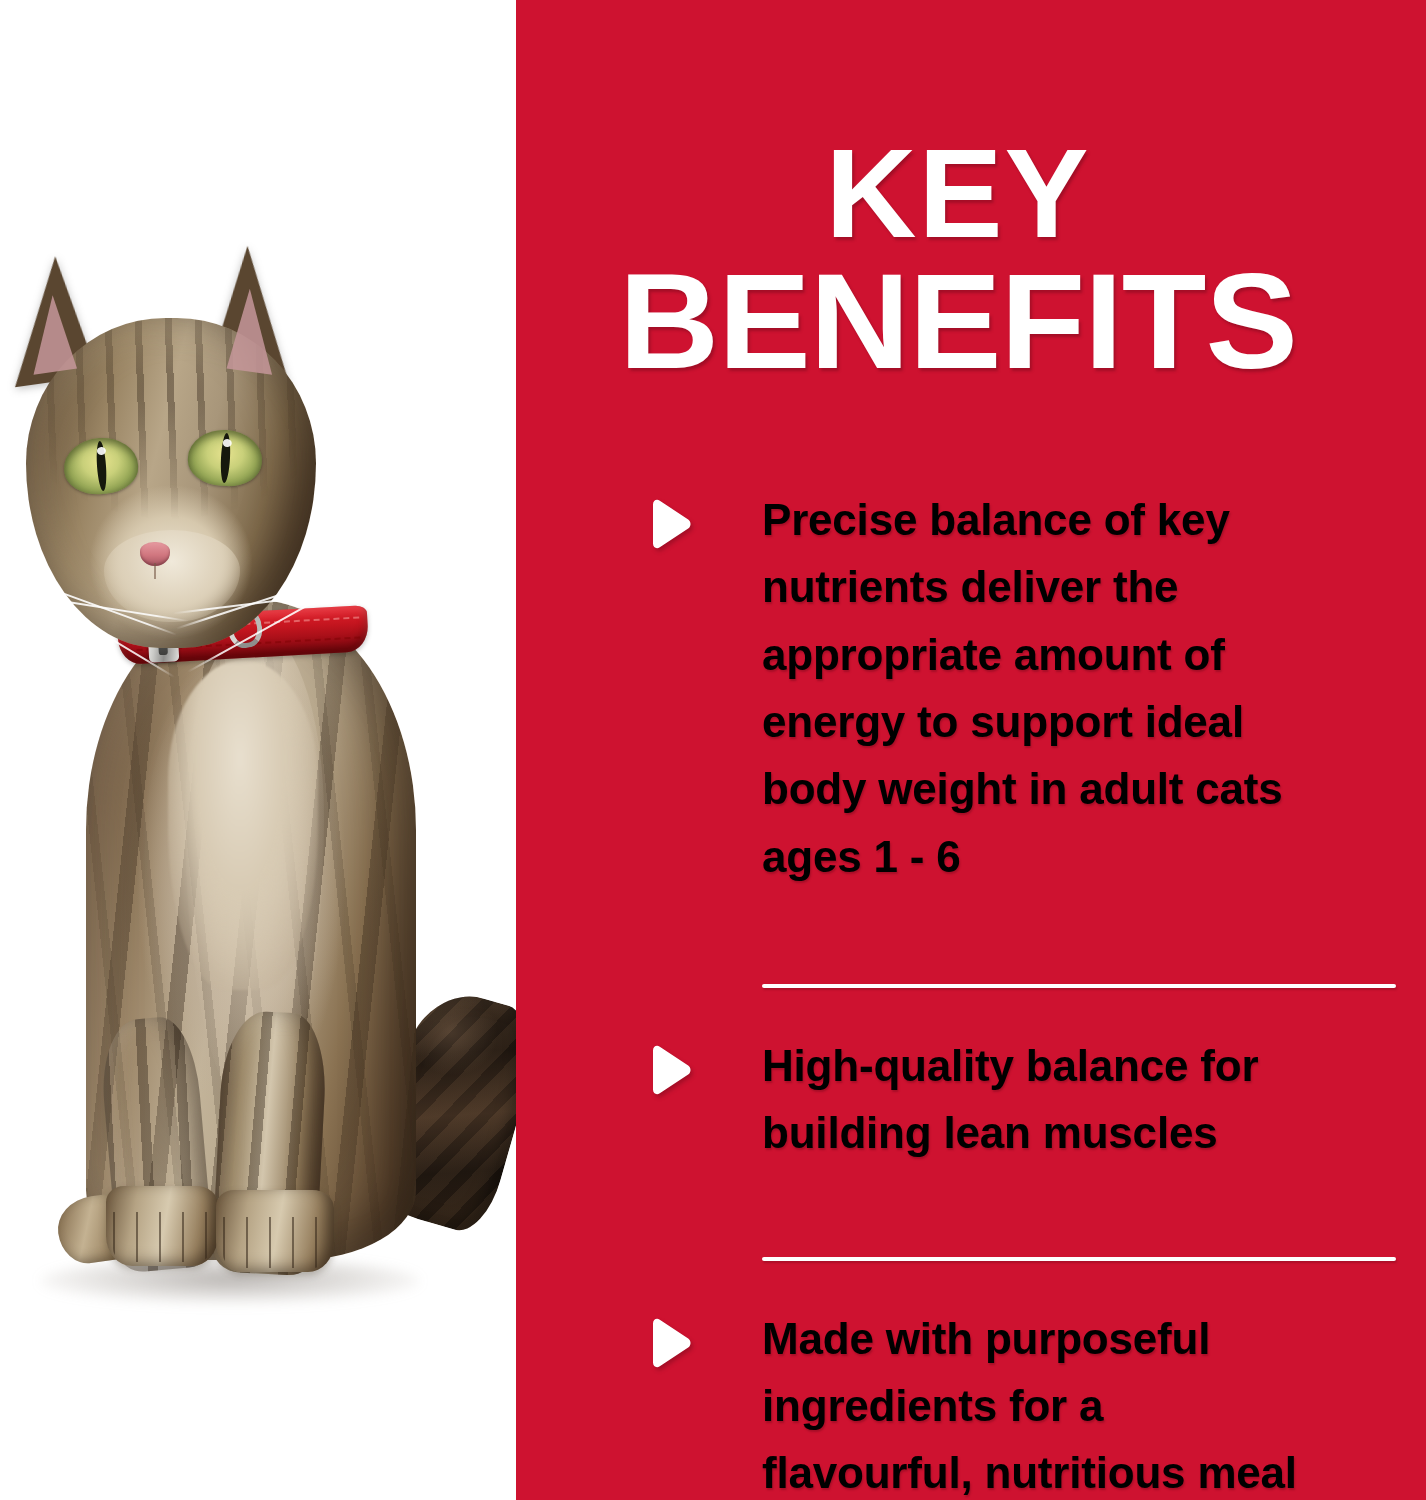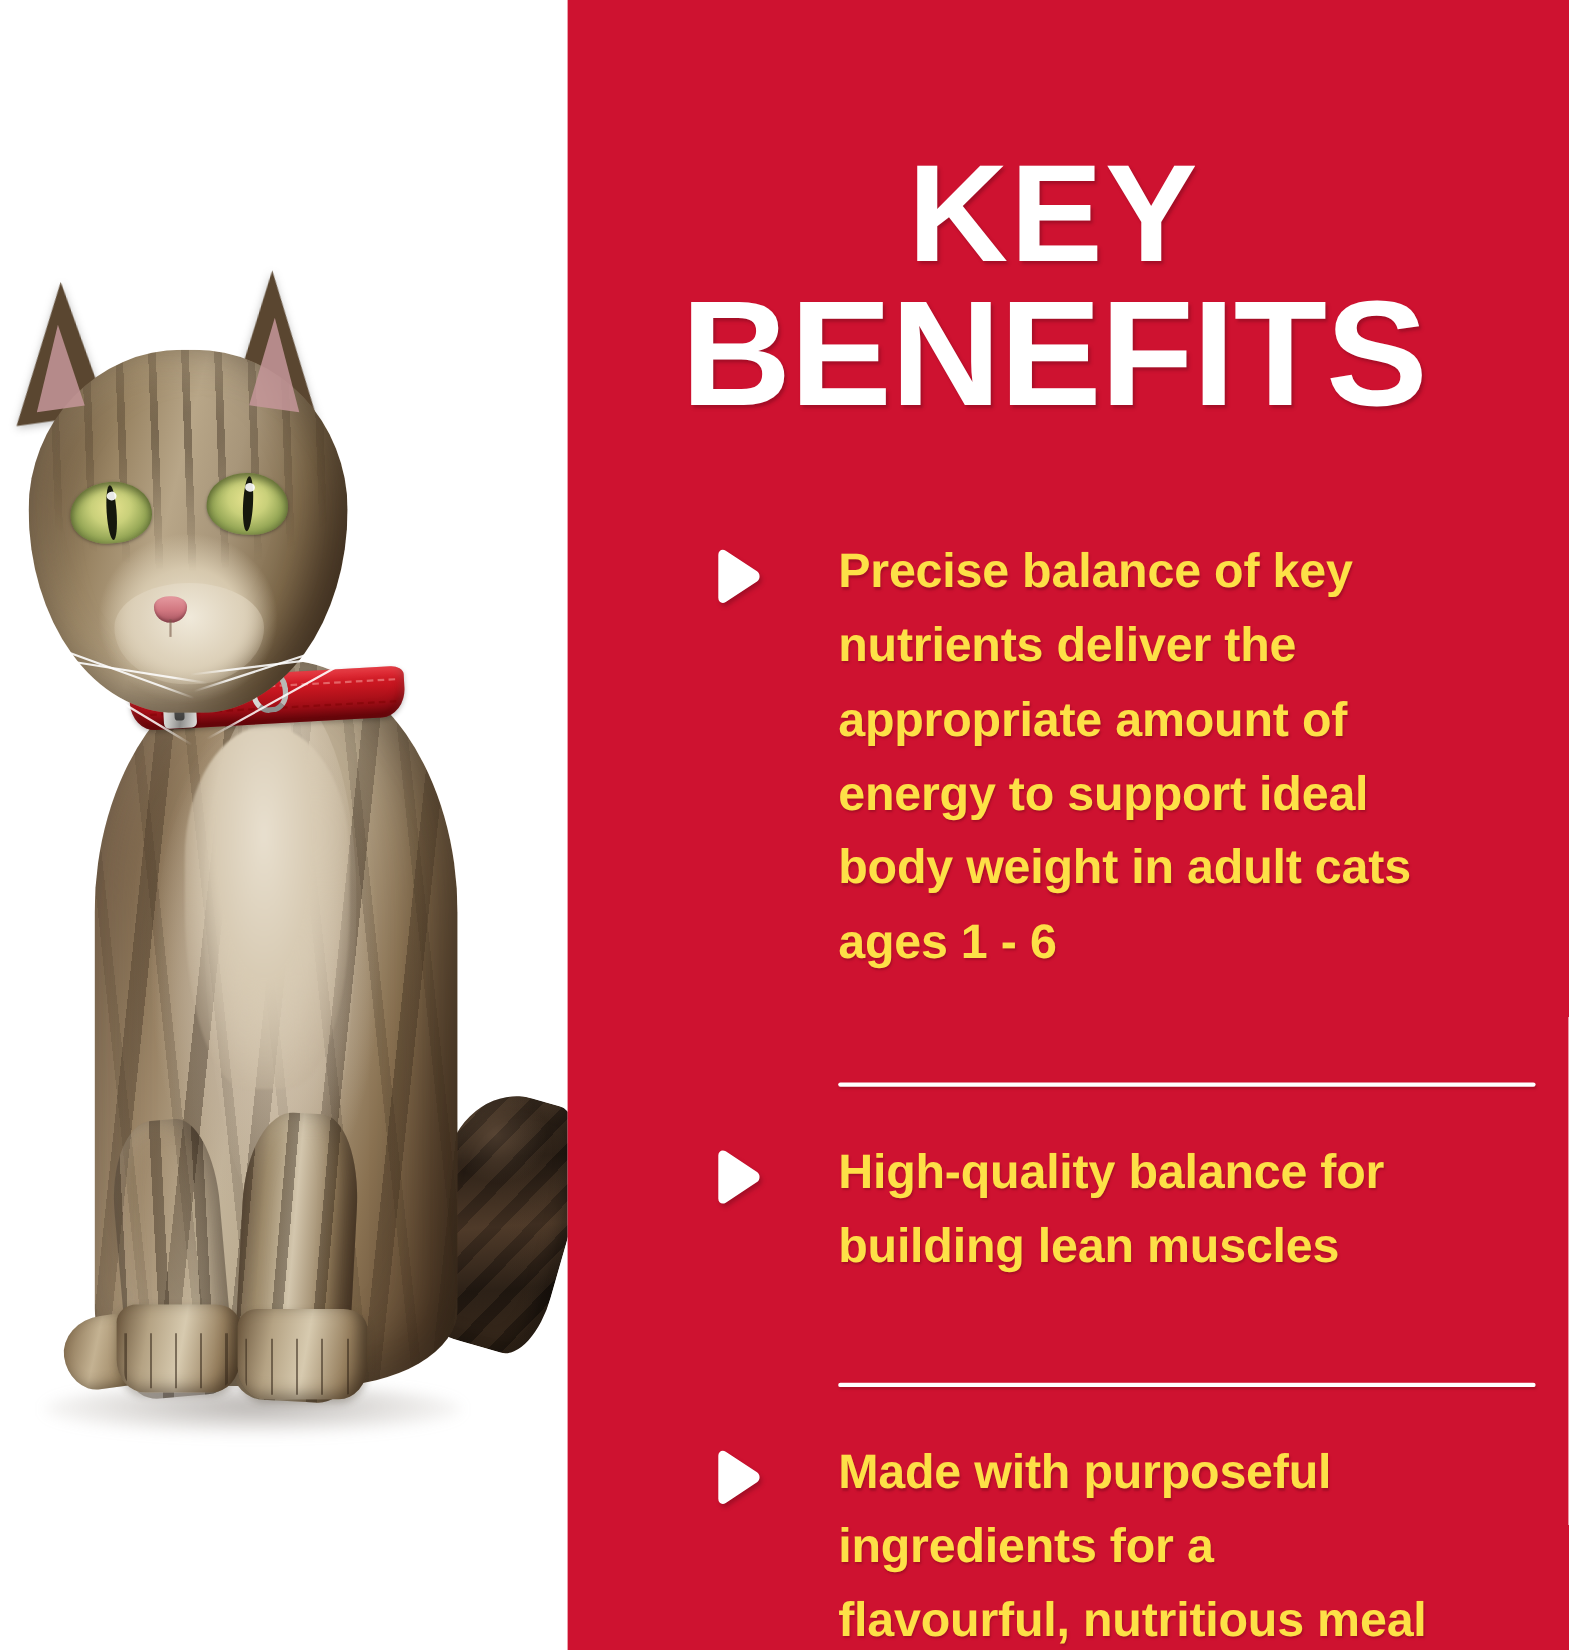--- a/index.html
+++ b/index.html
@@ -408,21 +408,21 @@
   .bullet-icon {
     flex:0 0 auto;
     width:46px;
     height:52px;
     margin-top:12px;
     margin-right:70px;
     filter:drop-shadow(2px 3px 2px rgba(110,8,26,.45));
   }
 
   .benefit-text {
-    color:#fde047;
+    color:#000000;
     font-family:"Liberation Sans", sans-serif;
     font-weight:bold;
     font-size:44px;
     line-height:1.53;
     letter-spacing:-0.2px;
     max-width:545px;
     text-shadow:1px 2px 2px rgba(110,8,26,.40);
   }
 
   .divider {

